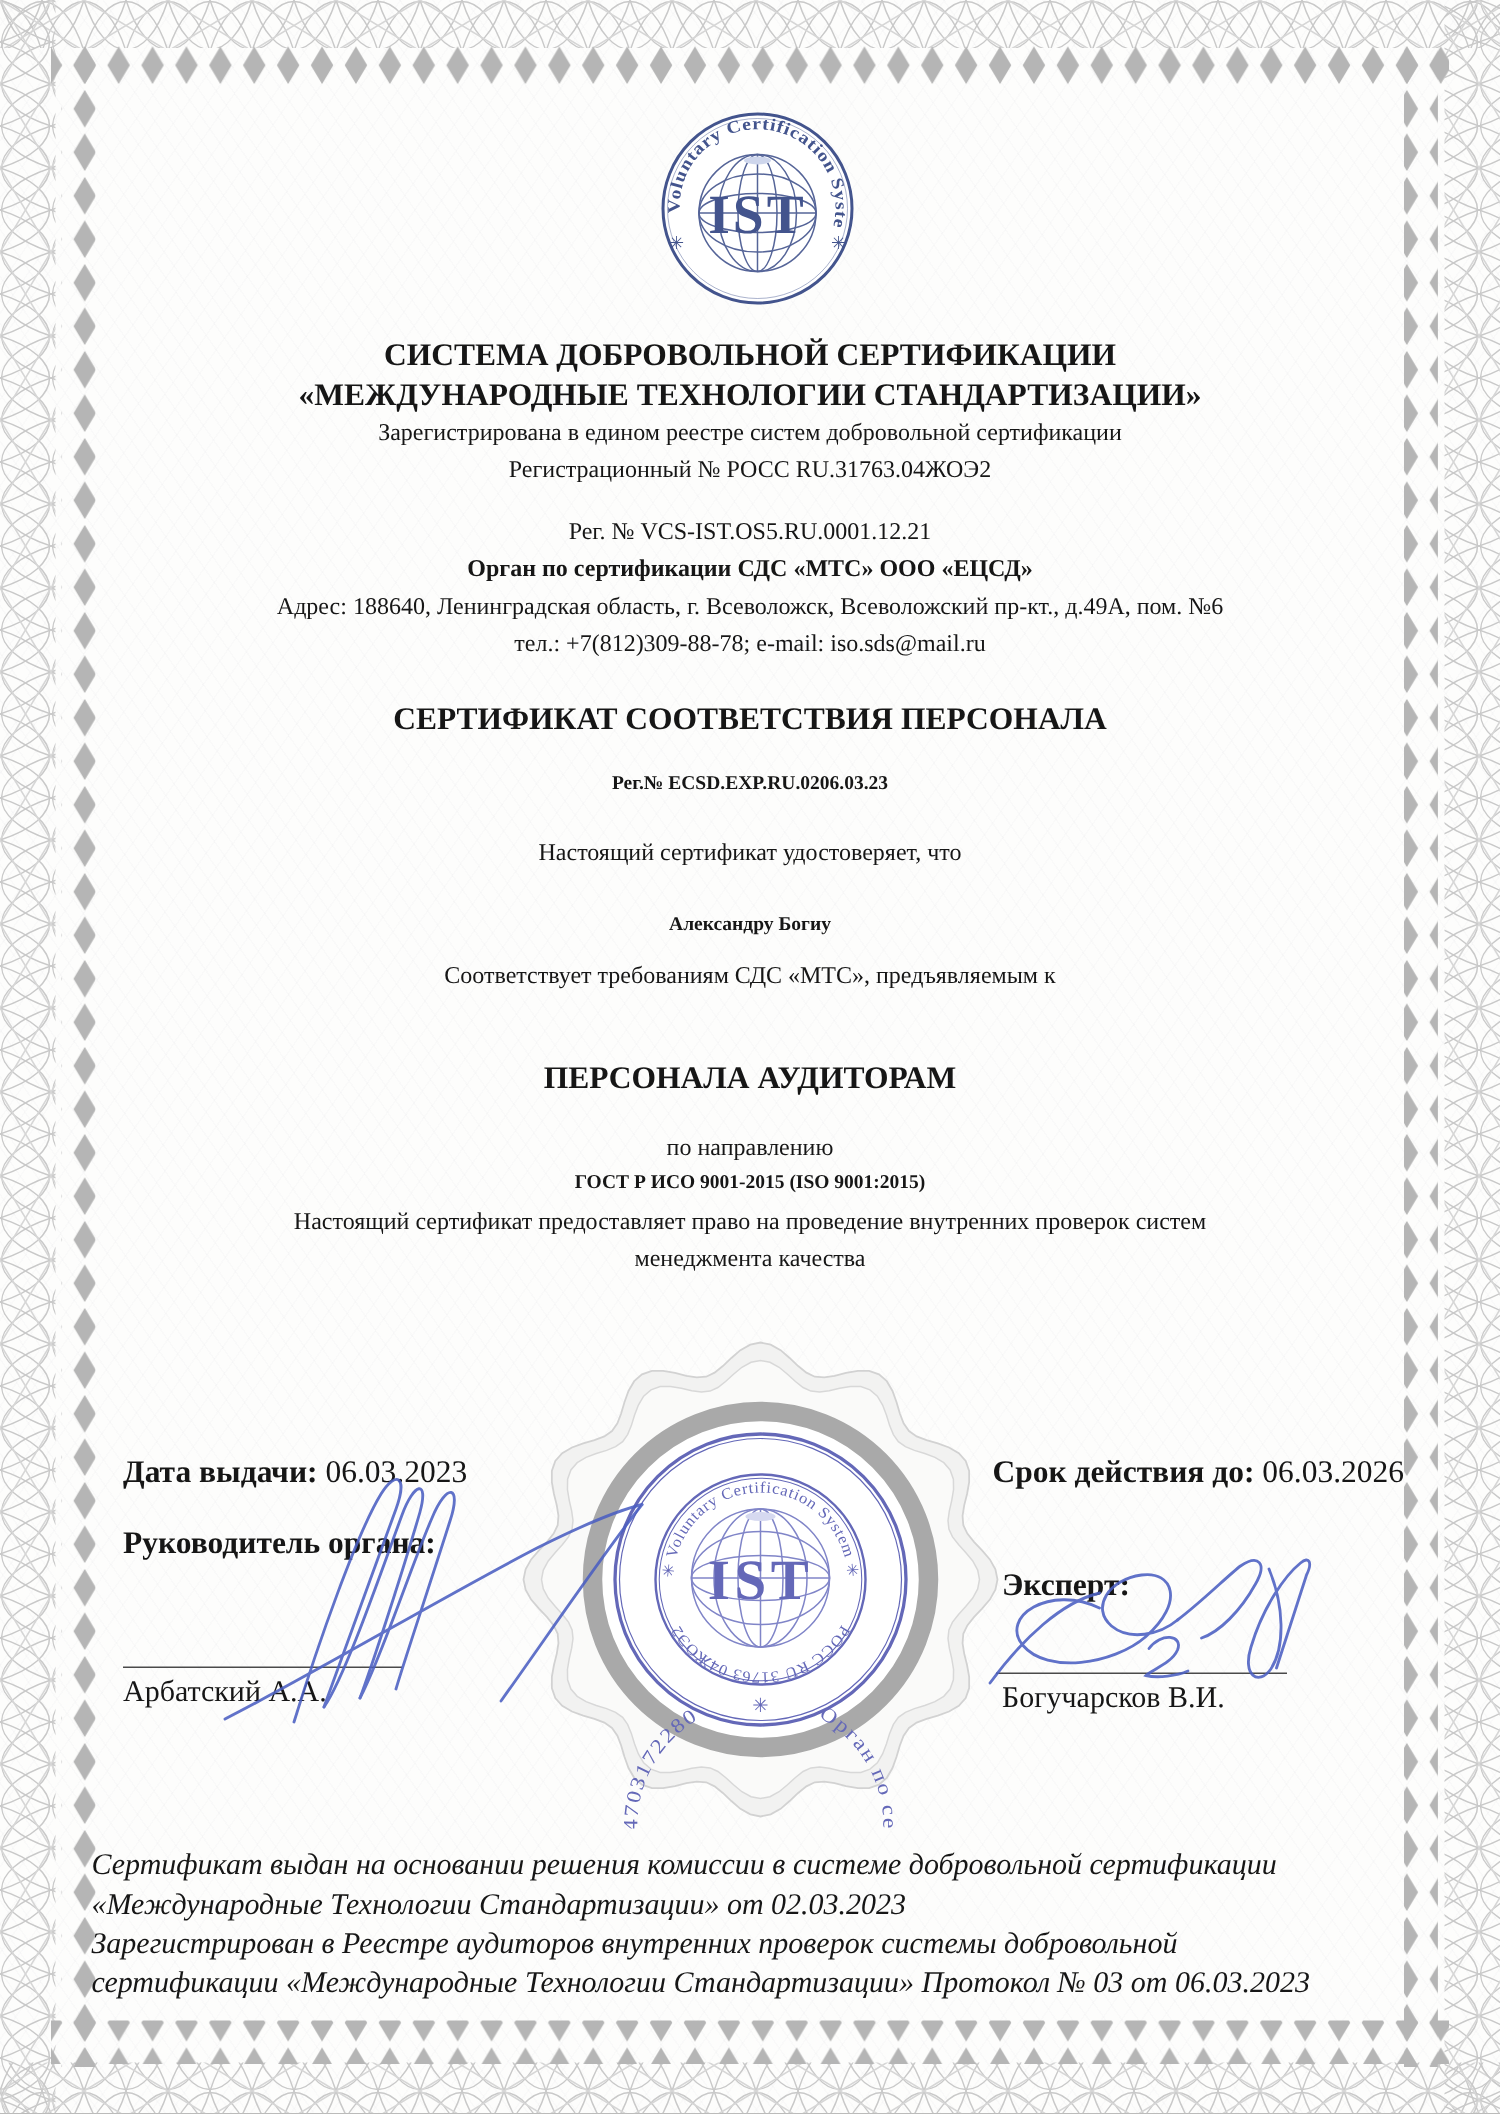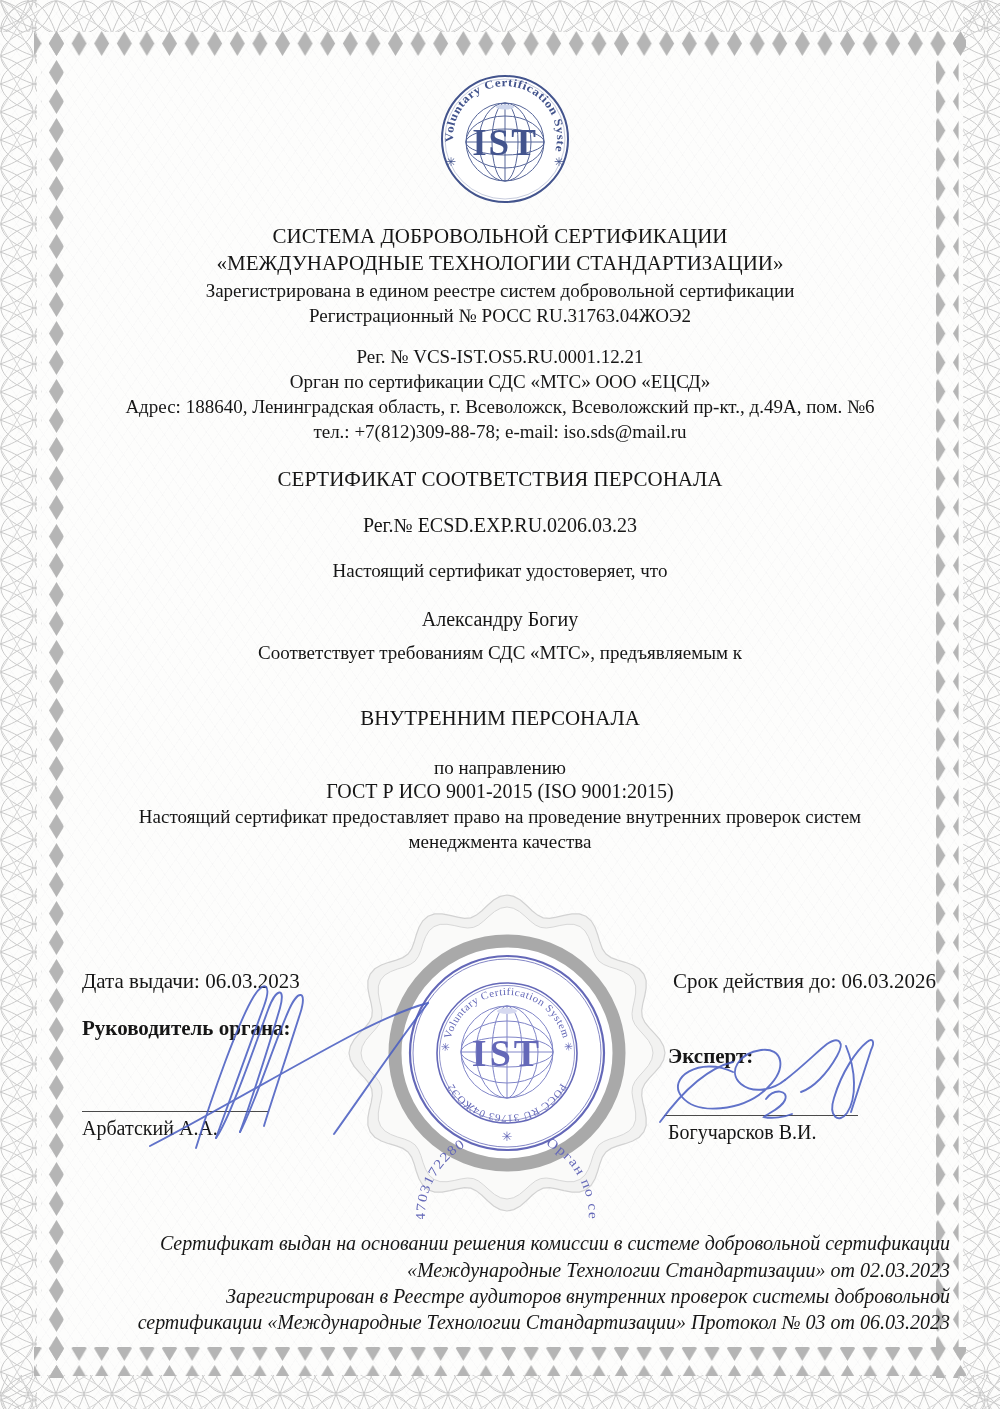--- a/index.html
+++ b/index.html
@@ -12,25 +12,25 @@
   .page::before{ 
     content:"";position:absolute;inset:0;
     background:
       repeating-linear-gradient(55deg, rgba(170,170,185,.045) 0 1px, transparent 1px 9px),
       repeating-linear-gradient(-55deg, rgba(170,170,185,.04) 0 1px, transparent 1px 11px);
     pointer-events:none;z-index:0;
   }
   svg.layer{position:absolute;z-index:1;}
   .abs{position:absolute;z-index:2;}
   .ctr{left:68px;width:864px;text-align:center;white-space:nowrap;}
-  .b{font-weight:normal;}
-  .f19{font-size:19px;}
-  .f20{font-size:20px;}
+  .b{font-weight:bold;}
+  .f19{font-size:16px;}
+  .f20{font-size:13px;}
   .f21{font-size:21px;}
-  .footer-line{left:50px;width:900px;text-align:right;white-space:nowrap;
+  .footer-line{left:61px;width:900px;text-align:left;white-space:nowrap;
     font-style:italic;font-size:20px;}
   .sig-line{border-top:1.6px solid #4a4a4a;height:0;}
   .name{font-size:20px;}
   .role{font-size:21px;font-weight:bold;}
   .val{font-weight:normal;}
   .sig-svg{position:absolute;z-index:3;pointer-events:none;}
 </style>
 </head>
 <body>
 
@@ -106,21 +106,21 @@
   <div class="abs ctr f19" style="top:346px">Рег. № VCS-IST.OS5.RU.0001.12.21</div>
   <div class="abs ctr b f19" style="top:371px">Орган по сертификации СДС «МТС» ООО «ЕЦСД»</div>
   <div class="abs ctr f19" style="top:396px">Адрес: 188640, Ленинградская область, г. Всеволожск, Всеволожский пр-кт., д.49А, пом. №6</div>
   <div class="abs ctr f19" style="top:421px">тел.: +7(812)309-88-78; e-mail: iso.sds@mail.ru</div>
 
   <div class="abs ctr b f21" style="top:467px">СЕРТИФИКАТ СООТВЕТСТВИЯ ПЕРСОНАЛА</div>
   <div class="abs ctr b f20" style="top:514px">Рег.№ ECSD.EXP.RU.0206.03.23</div>
   <div class="abs ctr f19" style="top:560px">Настоящий сертификат удостоверяет, что</div>
   <div class="abs ctr b f20" style="top:608px">Александру Богиу</div>
   <div class="abs ctr f19" style="top:642px">Соответствует требованиям СДС «МТС», предъявляемым к</div>
-  <div class="abs ctr b f21" style="top:706px">ВНУТРЕННИМ ПЕРСОНАЛА</div>
+  <div class="abs ctr b f21" style="top:706px">ПЕРСОНАЛА АУДИТОРАМ</div>
   <div class="abs ctr f19" style="top:757px">по направлению</div>
   <div class="abs ctr b f20" style="top:780px">ГОСТ Р ИСО 9001-2015 (ISO 9001:2015)</div>
   <div class="abs ctr f19" style="top:806px">Настоящий сертификат предоставляет право на проведение внутренних проверок систем</div>
   <div class="abs ctr f19" style="top:831px">менеджмента качества</div>
 
   <svg class="layer" style="left:347px;top:889px" width="320" height="330" viewBox="0 0 320 330">
     <defs>
       <path id="sealOuterRing" d="M160,246 A82,82 0 1 1 159.8,246" fill="none"></path>
       <path id="sealInnerTop" d="M102,164 A58,58 0 0 1 218,164" fill="none"></path>
       <path id="sealInnerBottom" d="M222,164 A62,62 0 0 1 98,164" fill="none"></path>

